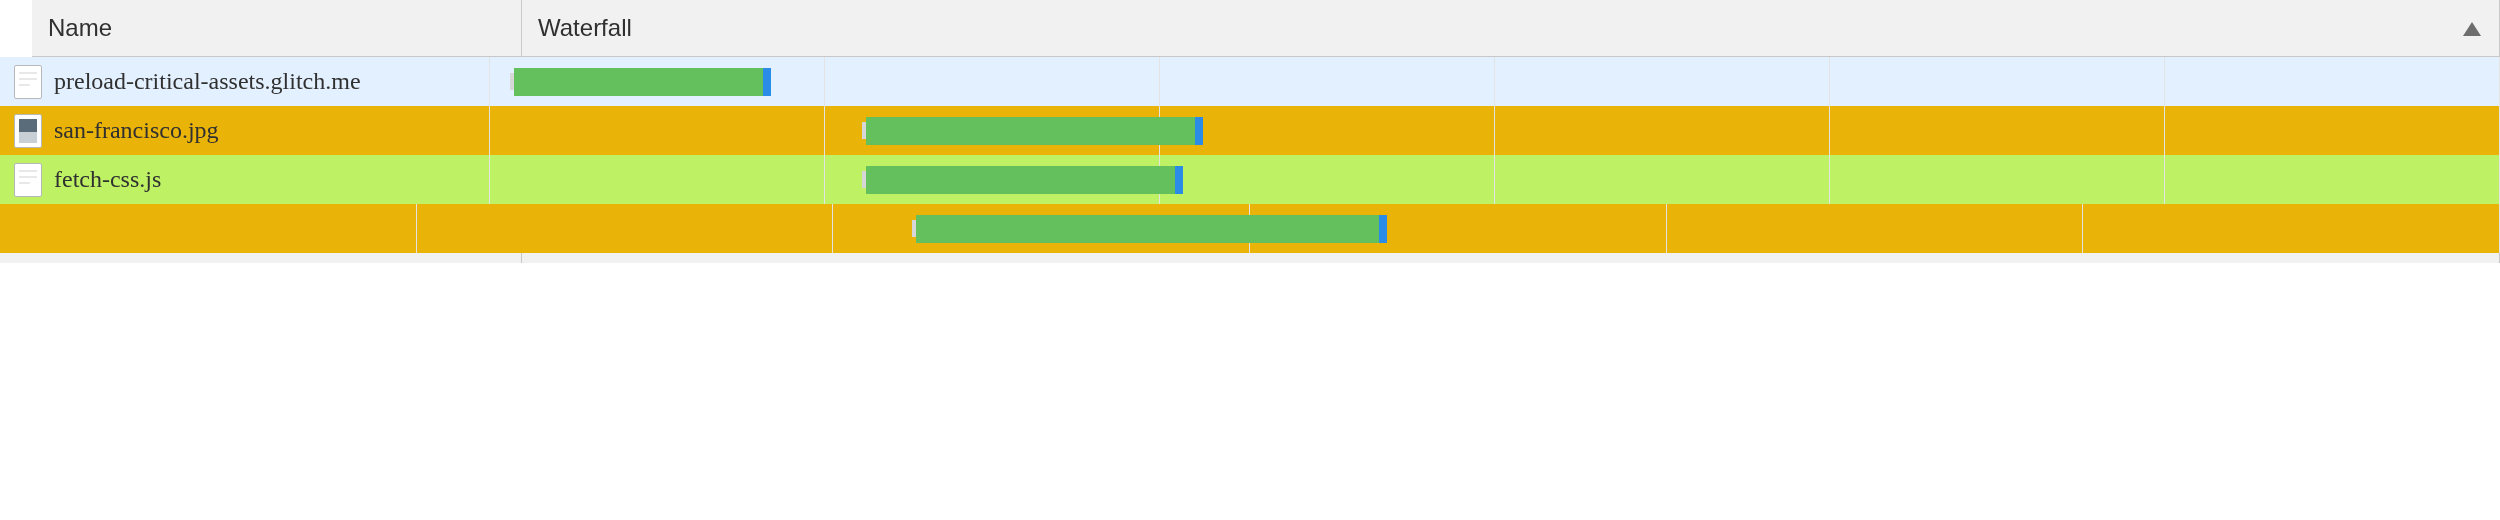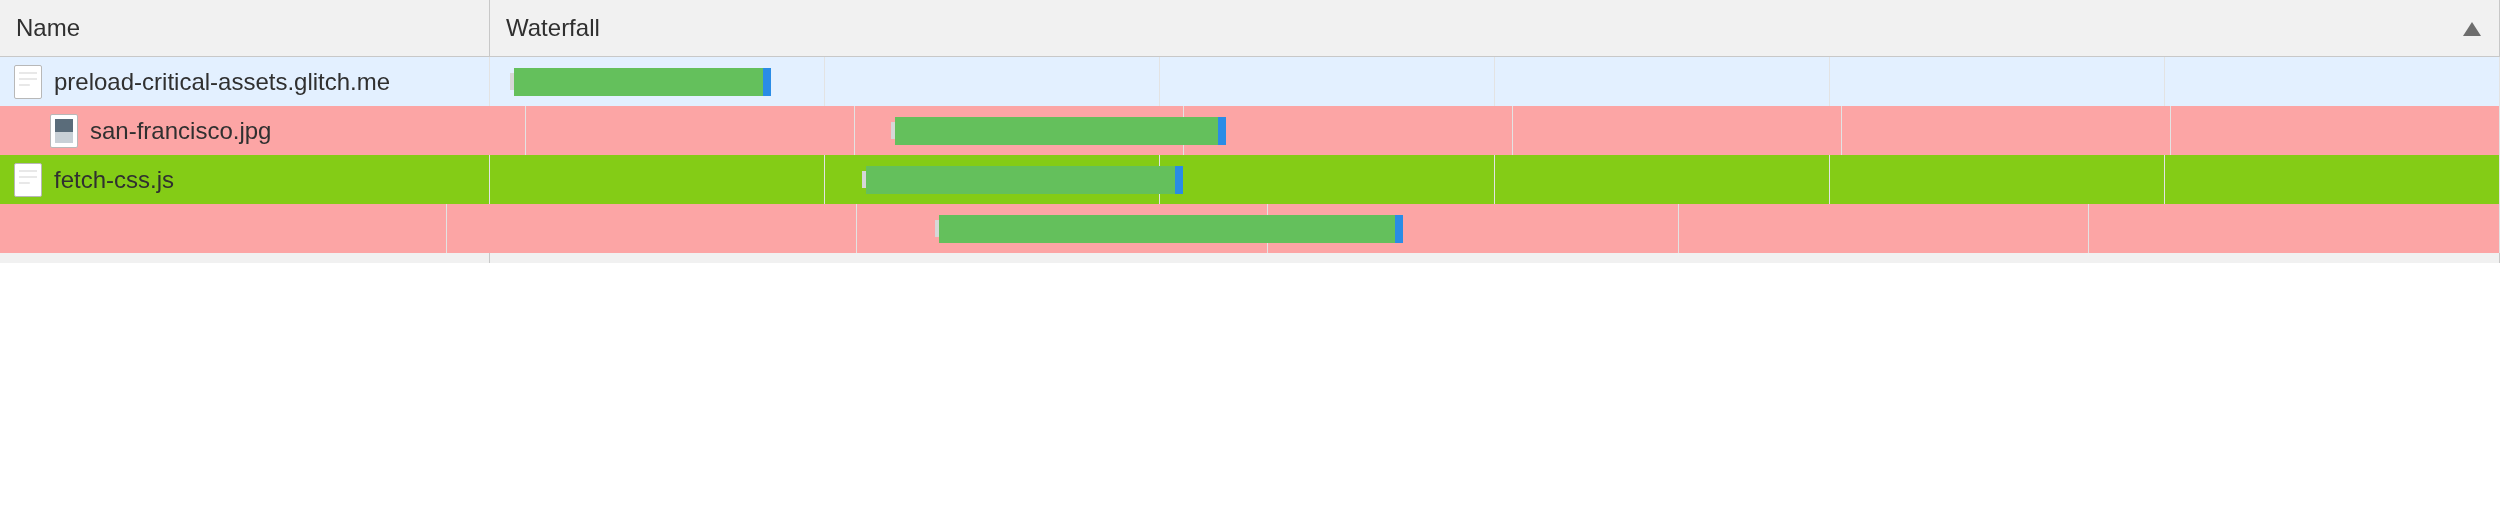--- a/index.html
+++ b/index.html
@@ -22,41 +22,43 @@
       background: #f1f1f1;
       border-right: 1px solid #c8c8c8;
       border-bottom: 1px solid #c8c8c8;
       padding: 14px 16px;
       font-weight: 400;
       text-align: left;
       position: relative;
     }
     .col-name {
       flex: 0 0 490px;
+      margin-left: 32px;
     }
     .col-waterfall {
       flex: 1;
     }
     .sort-indicator {
       position: absolute;
       right: 18px;
       top: 50%;
       transform: translateY(-50%);
     }
     .body {
       display: block;
       width: 100%;
+      font-family: Liberation Serif, serif;
     }
     .data-row {
       display: flex;
       width: 100%;
       height: 49px;
     }
-    .data-row.even { background: #84cc16; }
-    .data-row.odd  { background: #fca5a5; padding-left: 36px; }
+    .data-row.even { background: #bef264; }
+    .data-row.odd  { background: #eab308; }
     .data-row.selected { background: #e3f0ff; }
     .cell {
       border-right: 1px solid #e3e3e3;
       display: flex;
       align-items: center;
       padding: 0 14px;
       overflow: hidden;
     }
     .cell.name {
       flex: 0 0 490px;

